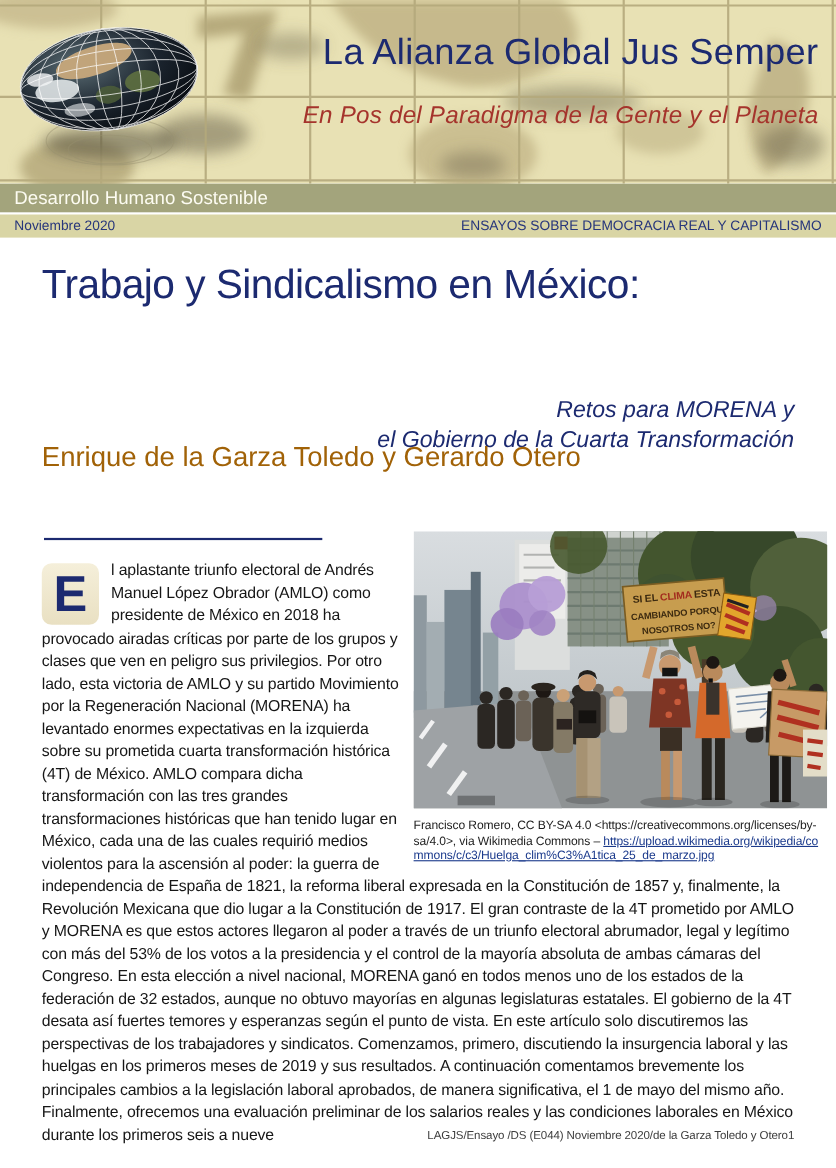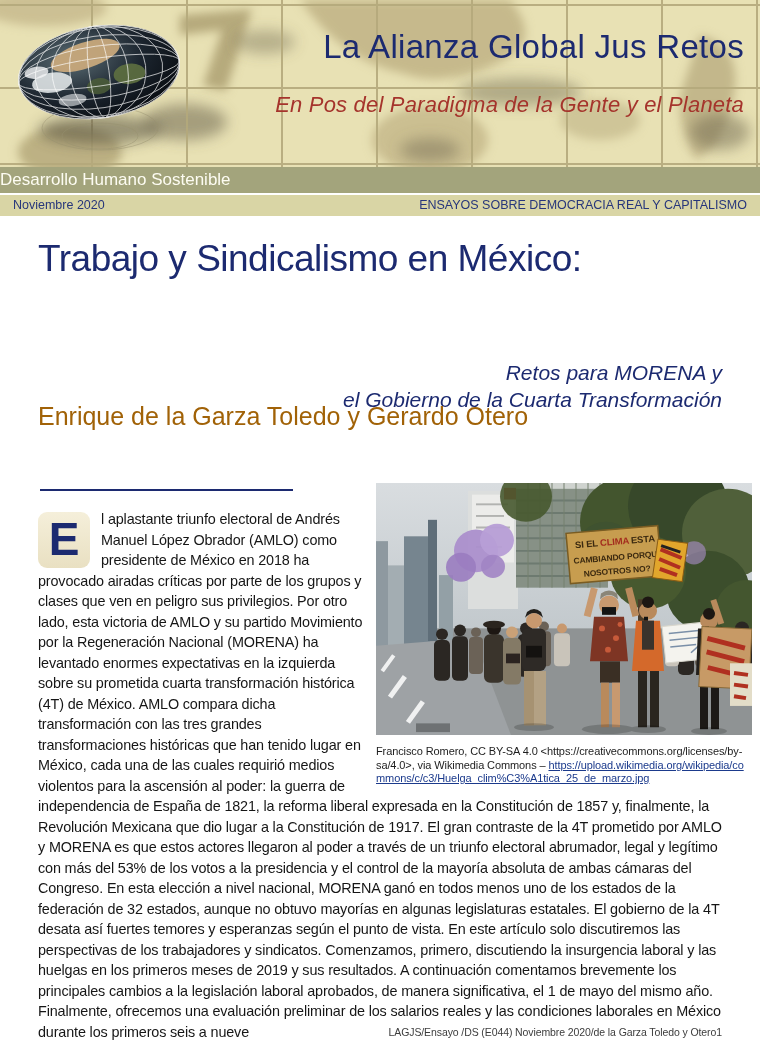--- a/index.html
+++ b/index.html
@@ -13,21 +13,21 @@
   .org-title{
     position:absolute;top:28px;right:16px;
     font-size:33px;color:#1c2a70;letter-spacing:.3px;white-space:nowrap;
   }
   .org-tagline{
     position:absolute;top:92px;right:16px;
     font-size:22px;font-style:italic;color:#a5342c;letter-spacing:.2px;white-space:nowrap;text-align:right;
   }
   .bar-program{
     position:absolute;top:167px;left:0;width:760px;height:26px;background:#a3a47c;
-    color:#fdfcf2;font-size:17px;line-height:26px;box-sizing:border-box;
+    color:#fdfcf2;font-size:17px;line-height:26px;padding-left:13px;box-sizing:border-box;
   }
   .bar-meta{
     position:absolute;top:195px;left:0;width:760px;height:21px;background:#d9d5a5;
     color:#27367b;font-size:12.5px;line-height:21px;padding:0 13px;box-sizing:border-box;
     display:flex;justify-content:space-between;gap:42px;
   }
   
   .article-title{
     position:absolute;top:238px;left:38px;font-size:37px;color:#1c2a70;
     letter-spacing:-.5px;white-space:nowrap;
@@ -134,21 +134,21 @@
           <ellipse cx="0" cy="0" rx="29" ry="46"></ellipse>
           <ellipse cx="0" cy="0" rx="10" ry="46"></ellipse>
           <ellipse cx="0" cy="0" rx="81" ry="44"></ellipse>
           <ellipse cx="0" cy="0" rx="81" ry="36"></ellipse>
           <ellipse cx="0" cy="0" rx="81" ry="26"></ellipse>
           <ellipse cx="0" cy="0" rx="81" ry="14"></ellipse>
         </g>
       </g>
     </g>
   </svg>
-  <div class="org-title">La Alianza Global Jus Retos</div>
+  <div class="org-title">La Alianza Global Jus Semper</div>
   <div class="org-tagline">En Pos del Paradigma de la Gente y el Planeta</div>
 </div>
 
 <div class="bar-program">
   <span>Desarrollo Humano Sostenible</span>
 </div>
 <div class="bar-meta">
   <span>Noviembre 2020</span>
   <span>ENSAYOS SOBRE DEMOCRACIA REAL Y CAPITALISMO</span>
 </div>

